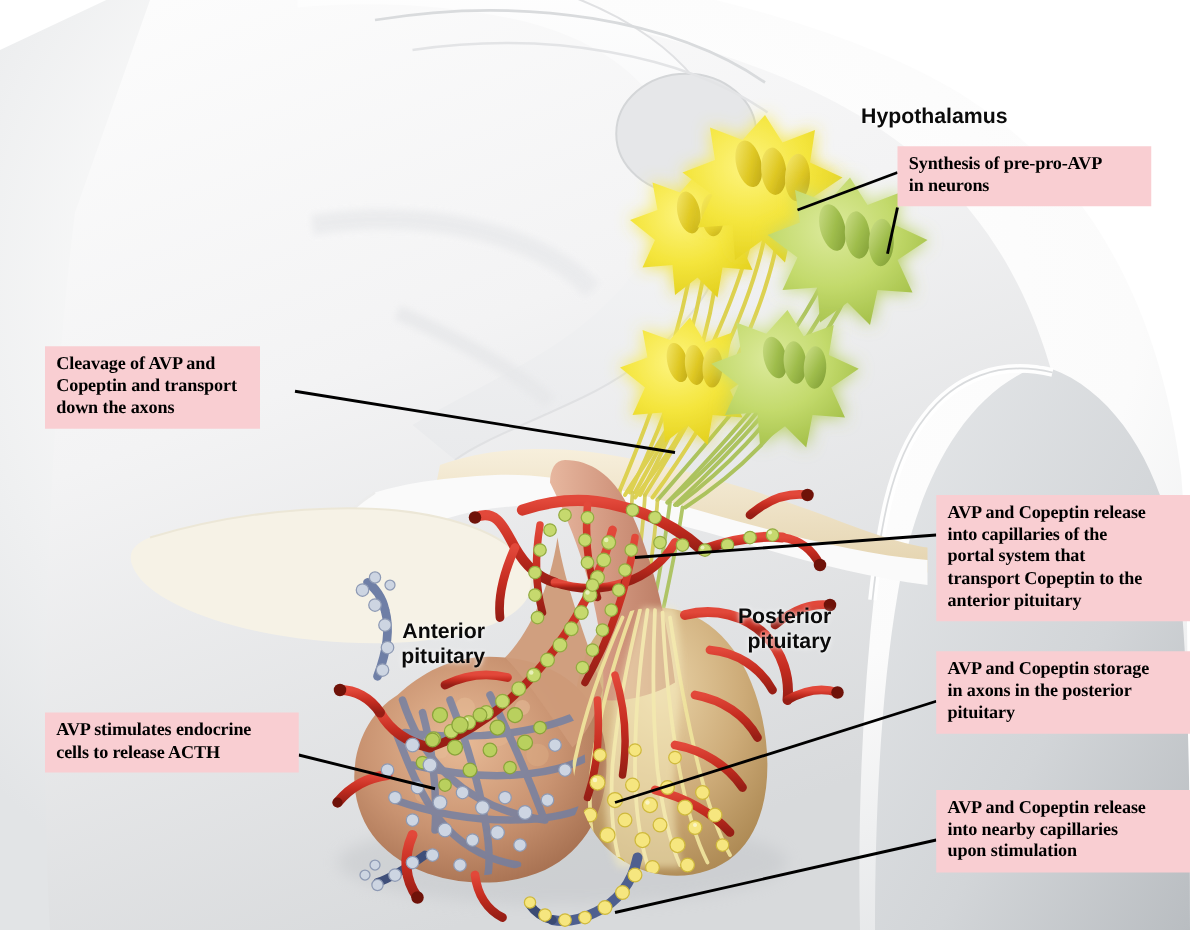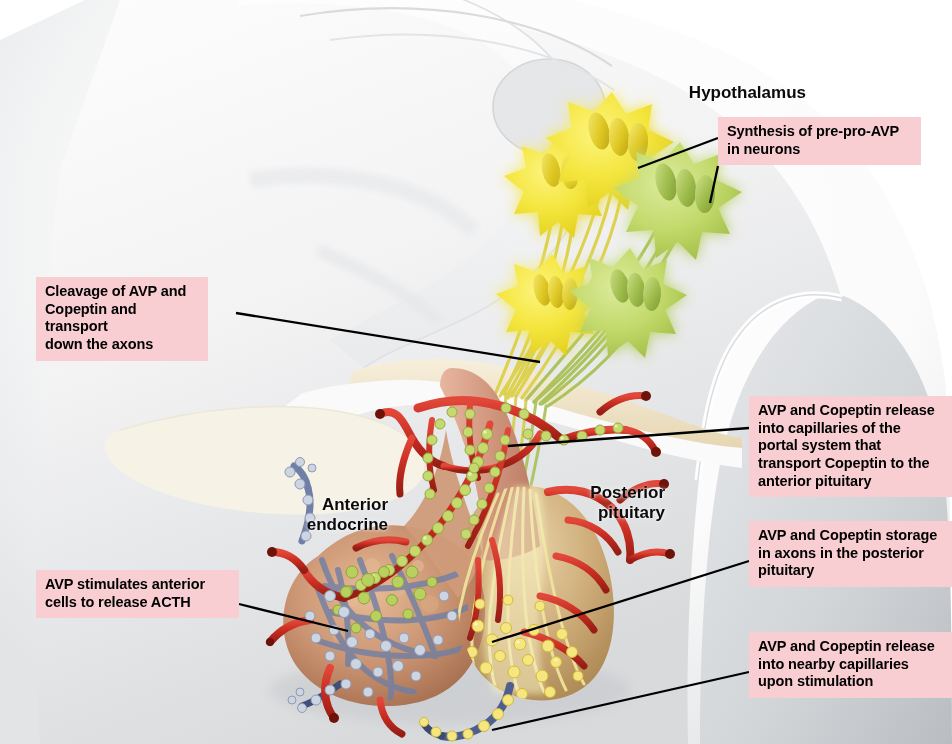--- a/index.html
+++ b/index.html
@@ -25,20 +25,21 @@
     position:absolute;
     box-sizing:border-box;
     background:#f9ced2;
     color:#000000;
     font-weight:bold;
     font-size:14.5px;
     line-height:1.22;
     padding:6px 9px 7px 9px;
     letter-spacing:-0.1px;
     white-space:pre-line;
+    font-family:Liberation Serif, serif;
   }
   .anat-label{
     position:absolute;
     color:#0b0b0b;
     font-weight:bold;
     font-size:17px;
     line-height:1.16;
     text-align:right;
     white-space:pre-line;
     text-shadow:0 0 3px rgba(255,255,255,.75), 0 0 6px rgba(255,255,255,.6);
@@ -557,21 +558,21 @@
       <line x1="749" y1="428" x2="508" y2="446"></line>
       <line x1="749" y1="561" x2="492" y2="642"></line>
       <line x1="749" y1="672" x2="492" y2="730"></line>
       <line x1="239" y1="604" x2="348" y2="631"></line>
     </g>
   </svg>
 
   <div class="anat-label" id="lb-hypothalamus" style="left:646px; top:83px; width:160px;">Hypothalamus</div>
 
   <div class="anat-label" id="lb-anterior">Anterior
-endocrine</div>
+pituitary</div>
 
   <div class="anat-label" id="lb-posterior">Posterior
 pituitary</div>
 
   <div class="callout" id="cl-synthesis">Synthesis of pre-pro-AVP
 in neurons</div>
 
   <div class="callout" id="cl-cleavage">Cleavage of AVP and
 Copeptin and transport
 down the axons</div>
@@ -583,16 +584,16 @@
 anterior pituitary</div>
 
   <div class="callout" id="cl-storage">AVP and Copeptin storage
 in axons in the posterior
 pituitary</div>
 
   <div class="callout" id="cl-nearby">AVP and Copeptin release
 into nearby capillaries
 upon stimulation</div>
 
-  <div class="callout" id="cl-acth">AVP stimulates anterior
+  <div class="callout" id="cl-acth">AVP stimulates endocrine
 cells to release ACTH</div>
 
 </div>
 
 </body></html>

